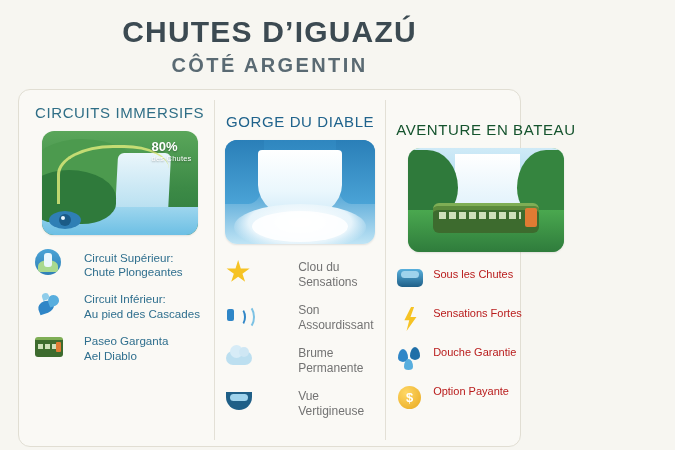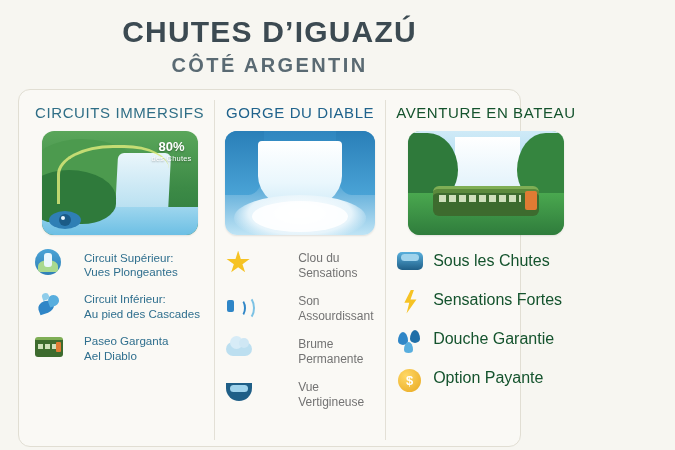--- a/index.html
+++ b/index.html
@@ -46,21 +46,21 @@
   }
   .col {
     flex: 1 1 0;
     box-sizing: border-box;
     padding: 4px 10px 0 10px;
     position: relative;
     display: flex;
     flex-direction: column;
     align-items: center;
   }
-  .col + .col { border-left: 1px solid #e3e0d6; }
+  .col + .col { border-left: 1px solid #e3e0d6; justify-content: center; }
   .col-title {
     color: #2e6b8f;
     font-size: 15px;
     font-weight: normal;
     letter-spacing: 0.6px;
     text-align: center;
     margin-bottom: 10px;
     white-space: nowrap;
   }
   .col:nth-child(1) .col-title { color: #2f6e86; }
@@ -100,21 +100,21 @@
   }
   .t1 .trail {
     position:absolute; left:10%; top:14%; width:70%; height:54%;
     border-top: 3px solid #d9e87a;
     border-left: 3px solid #d9e87a;
     border-radius: 50% 40% 0 0;
     opacity:.85;
   }
   .t1 .badge {
     position:absolute; right:6px; top:8px;
-    text-align:center; color:#ffffff;
+    text-align:left; color:#ffffff;
     text-shadow: 0 1px 2px rgba(0,0,0,.35);
   }
   .t1 .badge .big { font-size: 13px; font-weight:bold; display:block; }
   .t1 .badge .small { font-size: 7.5px; display:block; letter-spacing:.2px; }
   .t1 .eye {
     position:absolute; left:6px; bottom:4px;
     width: 34px; height:22px;
   }
 
   
@@ -193,21 +193,21 @@
   }
   .itxt {
     color: #2b6f92;
     font-size: 11.6px;
     line-height: 1.25;
     padding-top: 2px;
   }
   .itxt .l2 { display:block; }
   .col:nth-child(1) .itxt { color:#2f6f8e;margin-left:12px; }
   .col:nth-child(2) .itxt { color:#737373; font-size:12px;margin-left:36px; }
-  .col:nth-child(3) .itxt { color:#14532d; font-size:16px; }
+  .col:nth-child(3) .itxt { color:#b91c1c; font-size:11px; }
   .sub {
     color:#6b7b84; font-size:10.5px; line-height:1.25;
     margin: -6px 0 10px 37px;
   }
 
   
   .ic-circle-water {
     width:26px;height:26px;border-radius:50%;
     background: linear-gradient(180deg,#4aa3d6,#2f7fb5);
     position:relative; overflow:hidden;
@@ -323,21 +323,21 @@
         </div>
       </div>
 
       <div class="items">
         <div class="item">
           <div class="ico">
               <div class="ic-circle-water"></div>
             </div>
           <div class="itxt">
             <span>Circuit Supérieur:</span>
-            <span class="l2">Vues Plongeantes</span>
+            <span class="l2">Chute Plongeantes</span>
           </div>
         </div>
 
         <div class="item">
           <div class="ico">
               <div class="ic-splash">
                 <i></i>
                 <i></i>
                 <i></i>
               </div>

